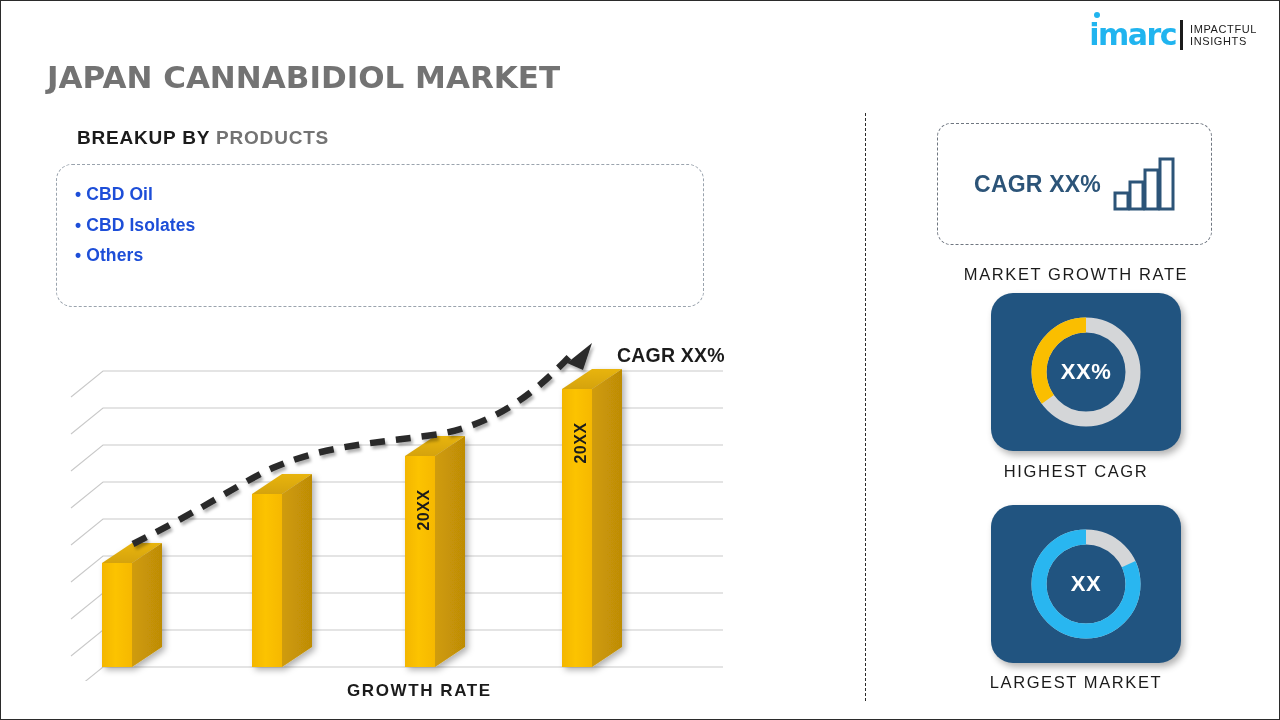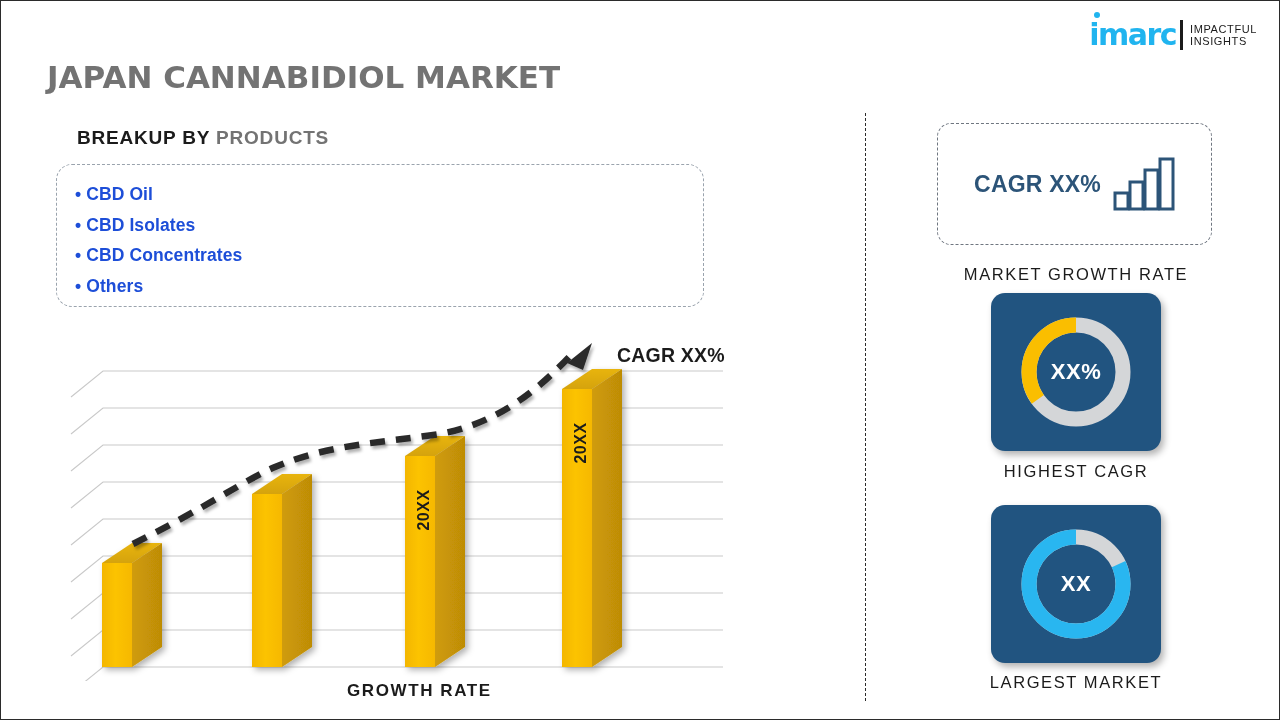--- a/index.html
+++ b/index.html
@@ -114,22 +114,22 @@
     position: absolute; width: 390px; text-align: center;
     font-size: 16.5px; font-weight: 400; color: #1b1b1b;
     letter-spacing: 1.6px;
   }
   #caption-growth { top: 152px; left: 0; }
   #caption-highest { top: 349px; left: 0; }
   #caption-largest { top: 560px; left: 0; }
 
   .donut-card {
     position: absolute; left: 110px;
-    width: 170px; height: 158px;
-    background: #215480; border-radius: 14px;
+    width: 190px; height: 158px;
+    background: #215480; border-radius: 22px;
     box-shadow: 3px 4px 7px rgba(0,0,0,0.30);
     display: flex; align-items: center; justify-content: center;
   }
   #donut-card-1 { top: 180px; }
   #donut-card-2 { top: 392px; }
   .donut-label {
     position: absolute; left: 0; top: 0; width: 100%; height: 100%;
     display: flex; align-items: center; justify-content: center;
     font-size: 22px; font-weight: 700; color: #ffffff; letter-spacing: 0.5px;
   }
@@ -154,23 +154,20 @@
   <div id="breakup-heading">
     <span>BREAKUP BY </span><span class="hl">PRODUCTS</span>
   </div>
 
   <div id="products-box">
     <div class="product-item">
       <span class="bullet">•</span><span>CBD Oil</span>
     </div>
     <div class="product-item">
       <span class="bullet">•</span><span>CBD Isolates</span>
-    </div>
-    <div class="product-item">
-      <span class="bullet">•</span><span>CBD Concentrates</span>
     </div>
     <div class="product-item">
       <span class="bullet">•</span><span>Others</span>
     </div>
   </div>
 
   <div id="chart">
     <svg width="760" height="350" viewBox="0 0 760 350">
       <defs>
         <linearGradient id="barFront" x1="0" y1="0" x2="1" y2="0">

